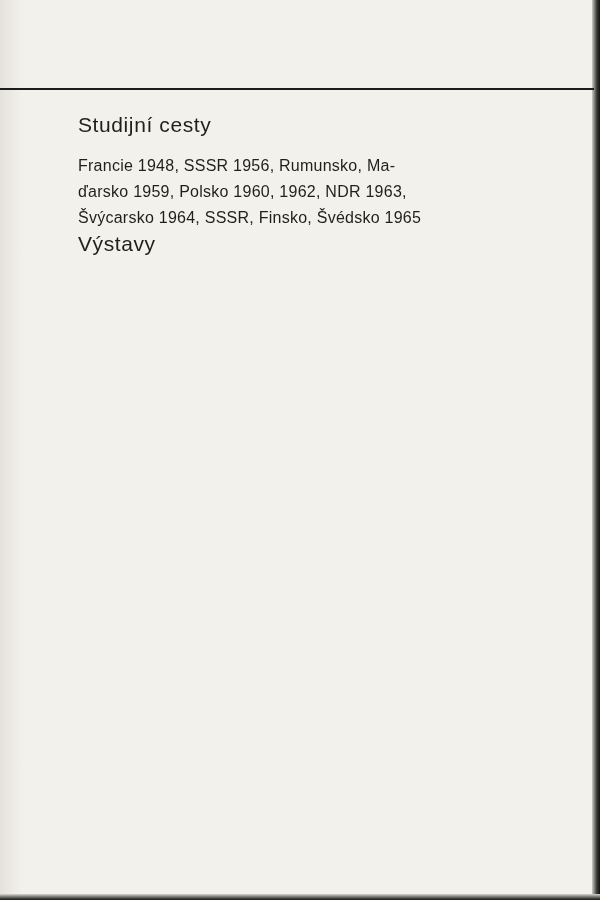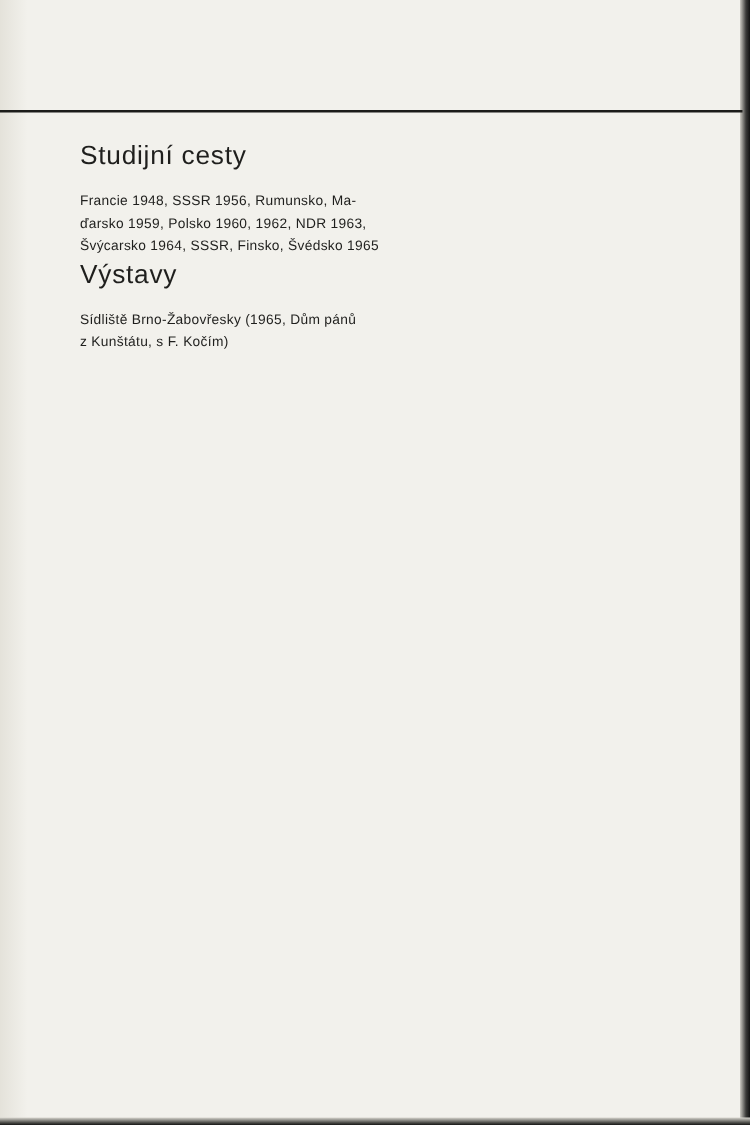--- a/index.html
+++ b/index.html
@@ -53,39 +53,39 @@
     position: absolute;
     left: 0px;
     top: 88px;
     width: 594px;
     height: 2px;
     background: #1c1c1a;
   }
 
   .content {
     position: absolute;
-    left: 64px;
+    left: 78px;
     top: 112px;
     width: 430px;
   }
 
   .heading {
     font-size: 21px;
     font-weight: 400;
     letter-spacing: 0.6px;
     color: #1f1f1d;
     margin: 0 0 16px 0;
     line-height: 1.2;
   }
 
   .heading.second {
   }
 
   .para {
-    font-size: 11px;
+    font-size: 16px;
     color: #1f1f1d;
     line-height: 1.62;
     letter-spacing: 0.25px;
     margin: 0;
     white-space: pre-line;
   }
 </style>
 </head>
 <body>
 
@@ -100,17 +100,15 @@
   <div class="content">
 
     <h2 class="heading">Studijní cesty</h2>
 
     <p class="para">Francie 1948, SSSR 1956, Rumunsko, Ma-
 ďarsko 1959, Polsko 1960, 1962, NDR 1963,
 Švýcarsko 1964, SSSR, Finsko, Švédsko 1965</p>
 
     <h2 class="heading second">Výstavy</h2>
 
-    <p class="para">Sídliště Brno-Žabovřesky (1965, Dům pánů
-z Kunštátu, s F. Kočím)</p>
 
   </div>
 </div>
 
 </body></html>

